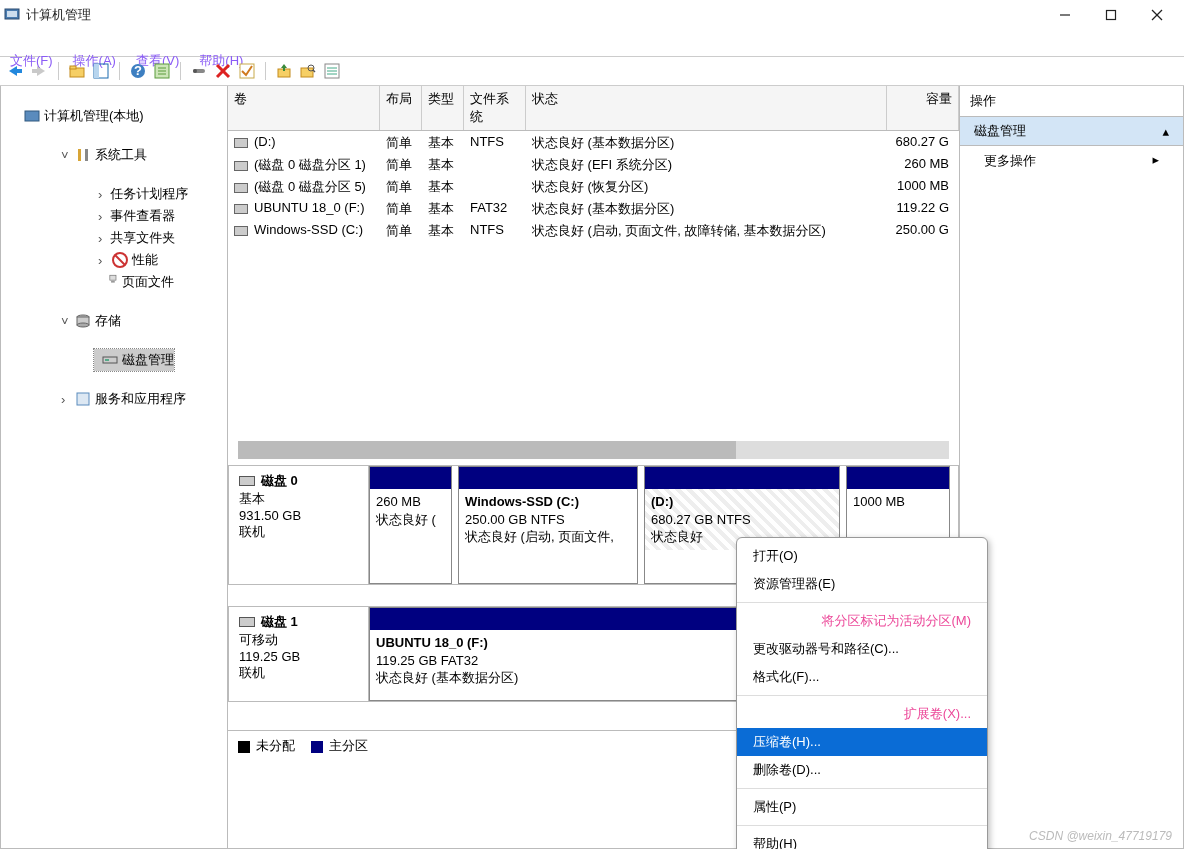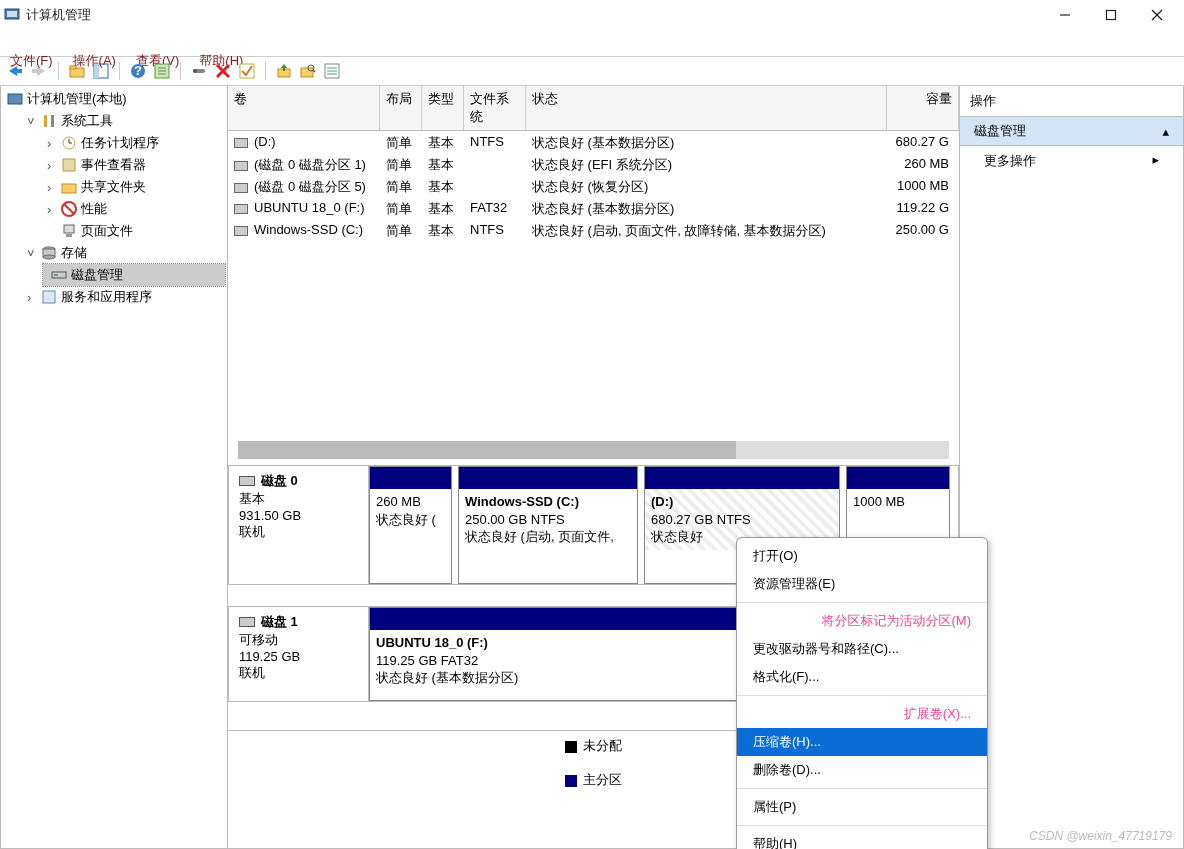--- a/index.html
+++ b/index.html
@@ -3,27 +3,27 @@
 <meta charset="utf-8">
 <style>
 * { box-sizing: border-box; font-family: "Microsoft YaHei", "Segoe UI", sans-serif; font-size: 13px; }
 body { margin: 0; padding: 0; width: 1184px; height: 849px; background: #fff; overflow: hidden; position: relative; }
 .titlebar { height: 30px; display: flex; align-items: center; padding: 0 4px; }
 .titlebar .title-icon { width: 16px; height: 16px; margin-right: 6px; }
 .titlebar .title { flex: 1; color:#222; }
 .win-controls { display: flex; gap: 0; }
 .win-btn { width: 46px; height: 30px; display: flex; align-items: center; justify-content: center; }
 .menubar { height: 26px; display: flex; gap: 20px; padding: 2px 10px; align-items: center; }
-.menubar span { color:#7f1d1d;margin-top:36px; }
+.menubar span { color:#8b5cf6;margin-top:36px; }
 .toolbar { height: 30px; border-top: 1px solid #ccc; border-bottom: 1px solid #ccc; display: flex; align-items: center; padding: 0 6px; gap: 4px; }
 .tool-sep { width:1px; height:18px; background:#ccc; margin:0 4px;}
 .tool-btn { width: 20px; height: 20px; display: flex; align-items: center; justify-content: center; border:1px solid transparent; }
 .body { display: flex; height: calc(849px - 30px - 26px - 30px); }
 .left { width: 228px; border-right: 1px solid #bbb; border-left:1px solid #bbb; border-bottom:1px solid #bbb; padding: 2px; overflow: hidden;}
-.tree ul { list-style: none; margin: 0; padding: 0; }
+.tree ul { list-style: none; margin: 17px; padding: 0; }
 .tree li { padding: 2px 0 2px 4px; white-space: nowrap; display:flex; align-items:center; gap:4px;}
 .tree .children { padding-left: 20px; }
 .tree .expander { width:10px; display:inline-block; color:#555;}
 .tree .node-icon { width:16px; height:16px; display:inline-block;}
 .tree .sel { background:#ccc; outline:1px dotted #888; }
 .middle { width: 732px; display:flex; flex-direction:column; border-right:1px solid #bbb; border-bottom:1px solid #bbb;}
 .volumes-header { display:flex; border-bottom:1px solid #bbb; background:#fff; }
 .volumes-header .col { padding:4px 6px; border-right:1px solid #ccc; background:#f5f5f5; }
 .vol-rows { min-height:310px; overflow:hidden;}
 .vol-row { display:flex; padding:2px 6px 0px 6px; }
@@ -39,21 +39,21 @@
 .part { border:1px solid #888; margin:0; display:flex; flex-direction:column; overflow:hidden; position:relative;}
 .part .stripe { height:22px; background:#000080; }
 .part .pbody { padding:4px 6px; font-size:12px; line-height:1.35; overflow:hidden;}
 .part .pbody .ptitle { font-weight:bold; }
 .right { flex:1; border-bottom:1px solid #bbb; border-right:1px solid #bbb;}
 .right .head { padding:6px 10px; font-weight:normal; border-bottom:1px solid #bbb; background:#fff;}
 .right .sub { padding:5px 14px; background:#d3e5f6; border-bottom:1px solid #bbb; display:flex; align-items:center;}
 .right .sub .tri { margin-left:auto;}
 .right .item { padding:6px 24px; display:flex;}
 .right .item .arr { margin-left:auto;}
-.legend { padding:6px 10px; display:flex; gap:16px; align-items:center; border-top:1px solid #bbb;flex-direction:column;}
+.legend { padding:6px 10px; display:flex; gap:16px; align-items:center; border-top:1px solid #bbb;}
 .legend .sw { width:12px; height:12px; display:inline-block; margin-right:6px; vertical-align:middle;}
 .context-menu { position:absolute; left:736px; top:537px; width:252px; background:#fff; border:1px solid #999; box-shadow:2px 2px 6px rgba(0,0,0,0.25); padding:4px 0; z-index:100; border-radius:6px;}
 .context-menu .mi { padding:5px 16px; }
 .context-menu .mi.disabled { color:#ec4899;text-align:right; }
 .context-menu .mi.sel { background:#0a6cd6; color:#fff;}
 .context-menu hr { border:none; border-top:1px solid #ddd; margin:4px 0;}
 .watermark { position:absolute; right:12px; bottom:6px; color:#bbb; font-style:italic; font-size:12px; z-index:200;}
 svg { display:block; }
 .selected-part .pbody { background:repeating-linear-gradient(45deg,#eee,#eee 4px,#fff 4px,#fff 8px);}
 </style>

